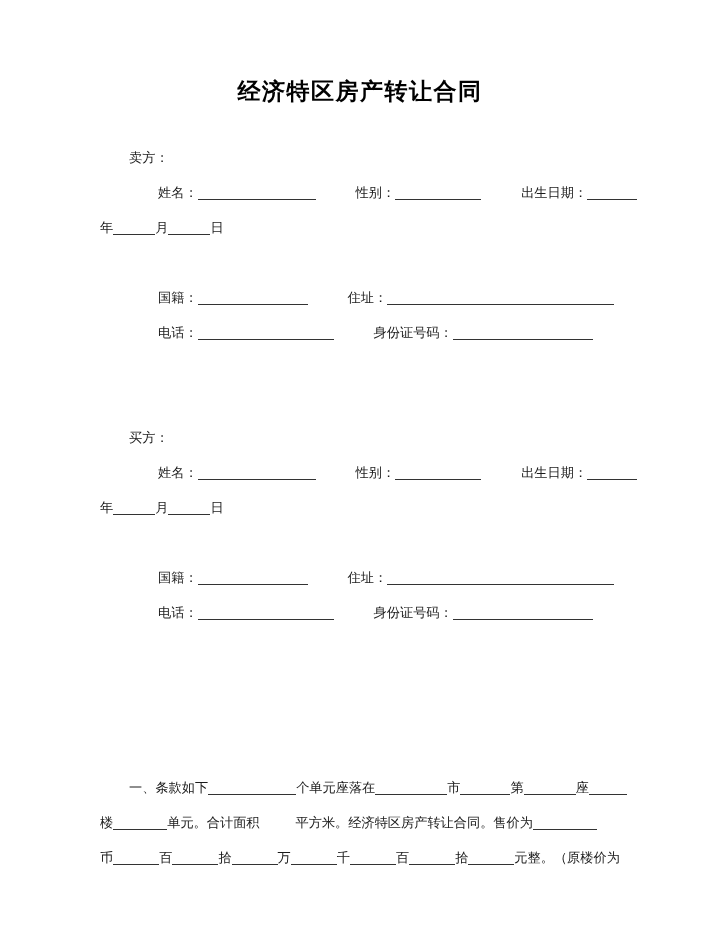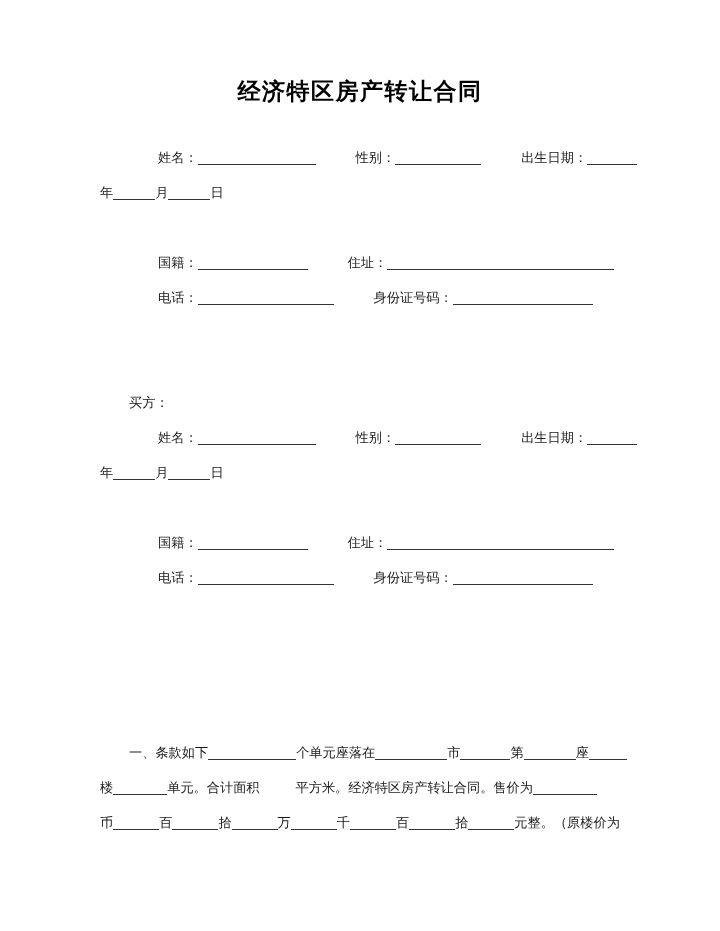--- a/index.html
+++ b/index.html
@@ -75,20 +75,23 @@
 </style>
 </head>
 <body>
 
 <div class="page">
 
   <div class="doc-title">经济特区房产转让合同</div>
 
   <div class="content">
 
+    <div class="party-label">
+      <span>卖方：</span>
+    </div>
 
     <div class="field-line">
       <span class="lbl">姓名：</span><span class="ul" style="width:118px"></span><span class="sep-md"></span><span class="lbl">性别：</span><span class="ul" style="width:86px"></span><span class="sep-md"></span><span class="lbl">出生日期：</span><span class="ul" style="width:50px"></span>
     </div>
 
     <div class="wrap-line">
       <span class="lbl">年</span><span class="ul" style="width:42px"></span><span class="lbl">月</span><span class="ul" style="width:42px"></span><span class="lbl">日</span>
     </div>
 
     <div class="spacer-lg"></div>

